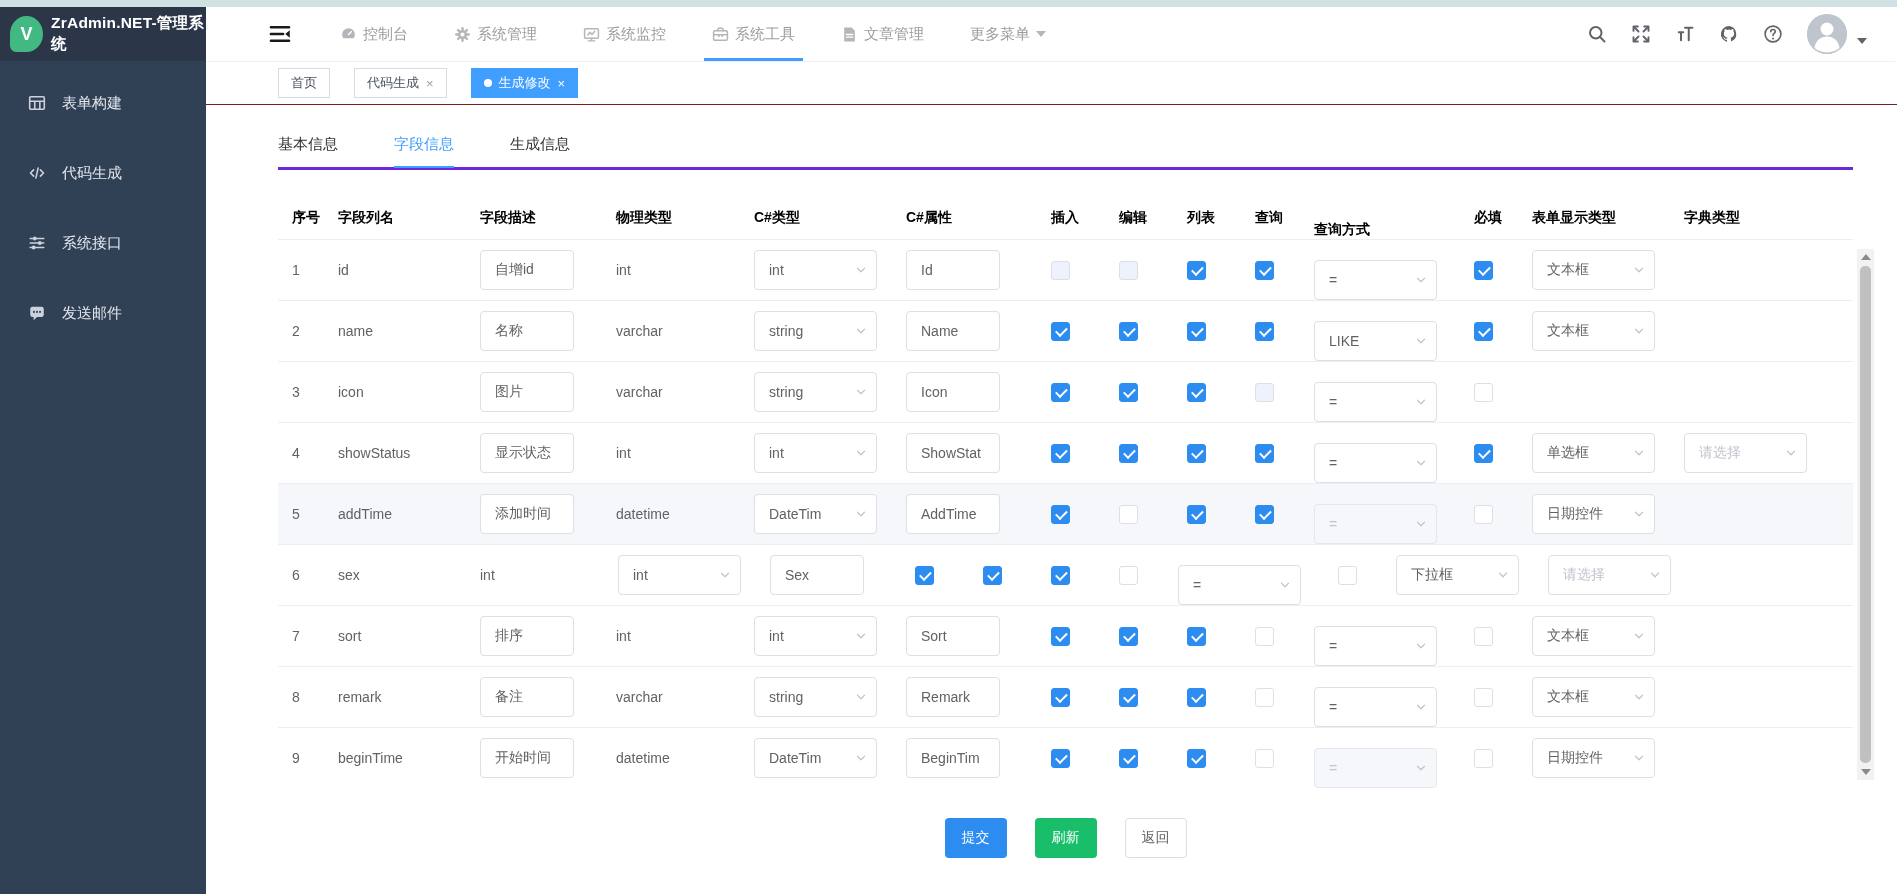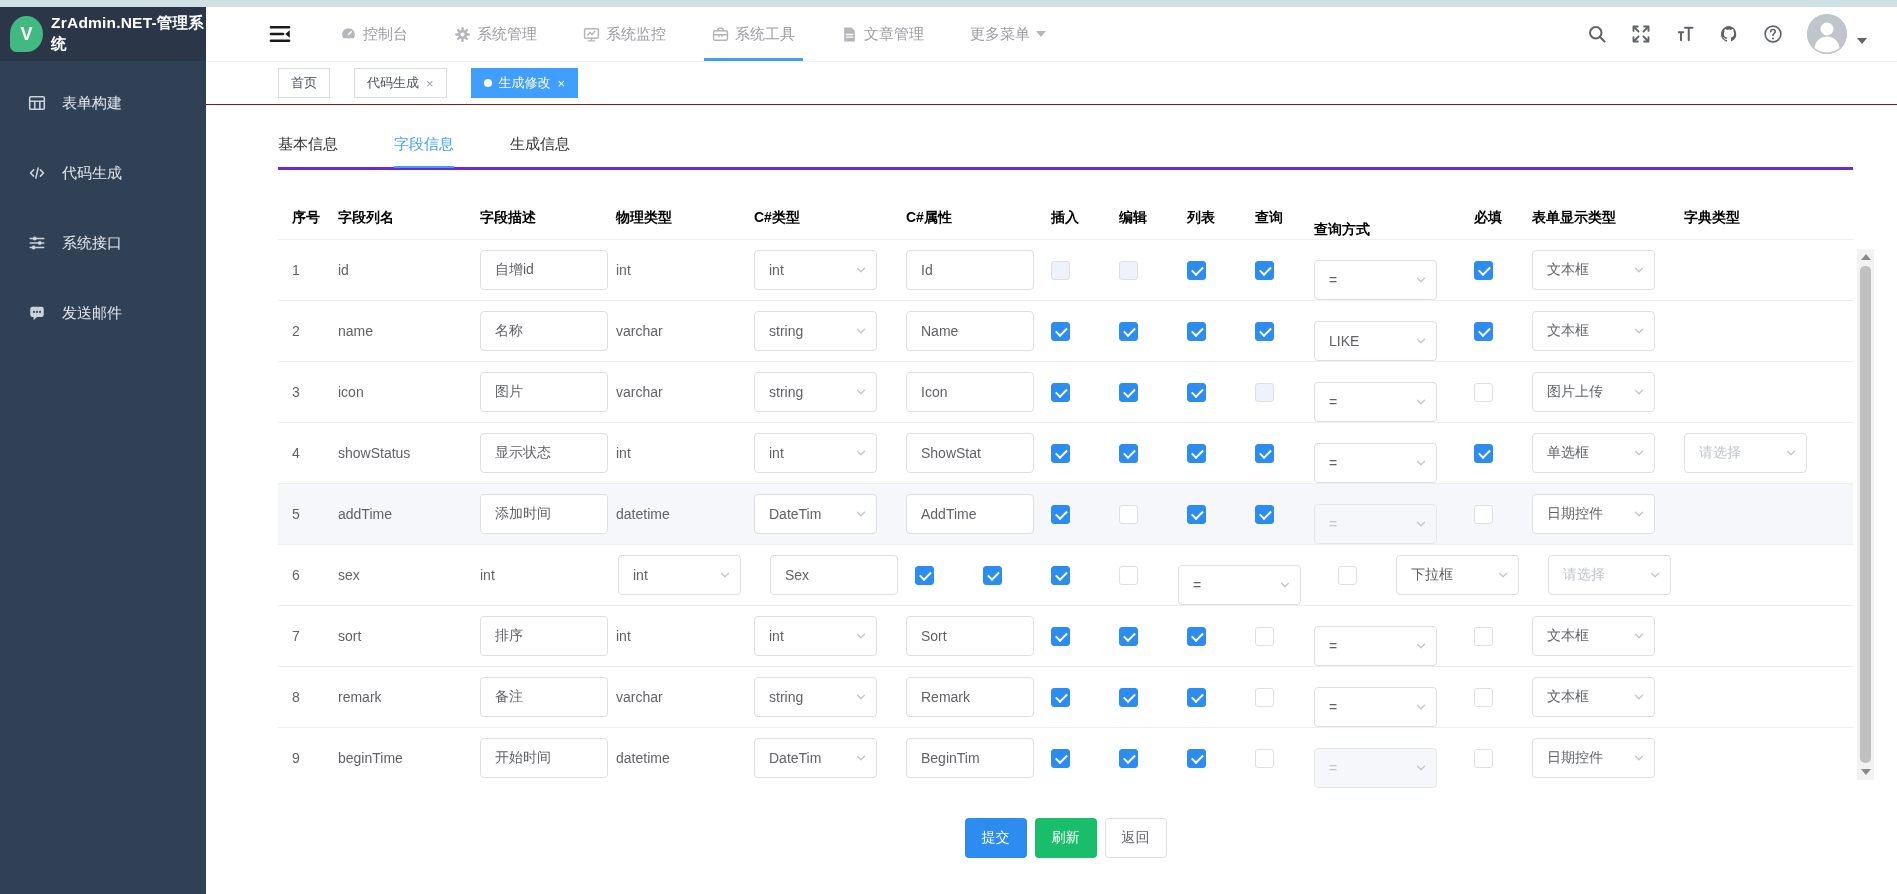--- a/index.html
+++ b/index.html
@@ -62,21 +62,21 @@
   .tbody { height:548px; overflow:hidden; }
   .trow { display:flex; align-items:center; height:61px; border-bottom:1px solid #ebeef5; background:#fff; }
   .trow.hl { background:#f5f7fa; }
   .cell { display:flex; align-items:center; flex-shrink:0; height:100%; }
   .col-no{width:60px; padding-left:14px;} .col-name{width:142px;} .col-desc{width:136px;}
   .col-db{width:138px;} .col-cs{width:152px;} .col-prop{width:136px;}
   .col-chk{width:68px; padding-left:9px;} .col-qtype{width:152px;align-items:flex-end;} .col-req{width:66px; padding-left:8px;}
   .col-display{width:152px;} .col-dict{width:165px;}
   .txt { font-size:14px; color:#606266; }
 
-  .inp { width:128px; height:40px; border:1px solid #dcdfe6; border-radius:4px; padding:0 14px;
+  .inp { width:94px; height:40px; border:1px solid #dcdfe6; border-radius:4px; padding:0 14px;
     font-size:14px; color:#606266; outline:none; background:#fff; font-family:inherit; }
   .sel { width:123px; height:40px; border:1px solid #dcdfe6; border-radius:4px; background:#fff;
     display:flex; align-items:center; padding:0 8px 0 14px; cursor:pointer; }
   .sel .val { flex:1; font-size:14px; color:#606266; white-space:nowrap; overflow:hidden; }
   .sel .chev { width:14px; height:14px; color:#c0c4cc; flex-shrink:0; }
   .sel.disabled { background:#f5f7fa; border-color:#e4e7ed; cursor:not-allowed; }
   .sel.disabled .val, .sel.placeholder .val { color:#c0c4cc; }
 
   .cb { width:19px; height:19px; border:1px solid #dcdfe6; border-radius:3px; background:#fff; position:relative; cursor:pointer; }
   .cb.checked { background:#2d8cf0; border-color:#2d8cf0; }
@@ -85,21 +85,21 @@
   .cb.disabled { background:#edf2fc; border-color:#dcdfe6; cursor:not-allowed; }
 
   
   .vscroll { position:absolute; top:53px; bottom:8px; right:0; width:17px; background:#f2f2f2; display:flex; flex-direction:column; align-items:center; }
   .vs-up, .vs-down { width:17px; height:16px; display:flex; align-items:center; justify-content:center; cursor:pointer; }
   .vs-up::after { content:""; border-left:5px solid transparent; border-right:5px solid transparent; border-bottom:6px solid #8a8a8a; }
   .vs-down::after { content:""; border-left:5px solid transparent; border-right:5px solid transparent; border-top:6px solid #8a8a8a; }
   .vs-thumb { flex:1; width:11px; background:#c0c0c0; border-radius:5px; margin:1px 0; cursor:grab; }
 
   
-  .footer { margin:30px 0 0 72px; width:1575px; display:flex; justify-content:center; gap:8px; }
+  .footer { margin:30px 0 0 72px; width:1575px; display:flex; justify-content:center; gap:28px; }
   .btn { height:40px; min-width:62px; padding:0 16px; border-radius:4px; font-size:14px; cursor:pointer;
     display:flex; align-items:center; justify-content:center; border:1px solid transparent; font-family:inherit; }
   .btn.primary { background:#2d8cf0; color:#fff; }
   .btn.success { background:#19be6b; color:#fff; }
   .btn.default { background:#fff; color:#606266; border-color:#dcdee2; }
 </style>
 </head>
 <body>
 
 <div class="topstrip"></div>
@@ -453,28 +453,20 @@
                 <div class="sel">
                   <span class="val">=</span>
                   <span class="chev"><svg viewBox="0 0 16 16" width="100%" height="100%" fill="none" stroke="currentColor" stroke-width="1.4" stroke-linecap="round" stroke-linejoin="round">
                       <path d="M4 6l4 4 4-4"></path>
                     </svg></span>
                 </div>
               </div>
               <div class="cell col-req">
                 <span class="cb unchecked"></span>
               </div>
-              <div class="cell col-display">
-                <div class="sel">
-                  <span class="val">图片上传</span>
-                  <span class="chev"><svg viewBox="0 0 16 16" width="100%" height="100%" fill="none" stroke="currentColor" stroke-width="1.4" stroke-linecap="round" stroke-linejoin="round">
-                      <path d="M4 6l4 4 4-4"></path>
-                    </svg></span>
-                </div>
-              </div>
               <div class="cell col-dict"></div>
             </div>
             <div class="trow">
               <div class="cell col-no">
                 <span class="txt">4</span>
               </div>
               <div class="cell col-name">
                 <span class="txt">showStatus</span>
               </div>
               <div class="cell col-desc">

